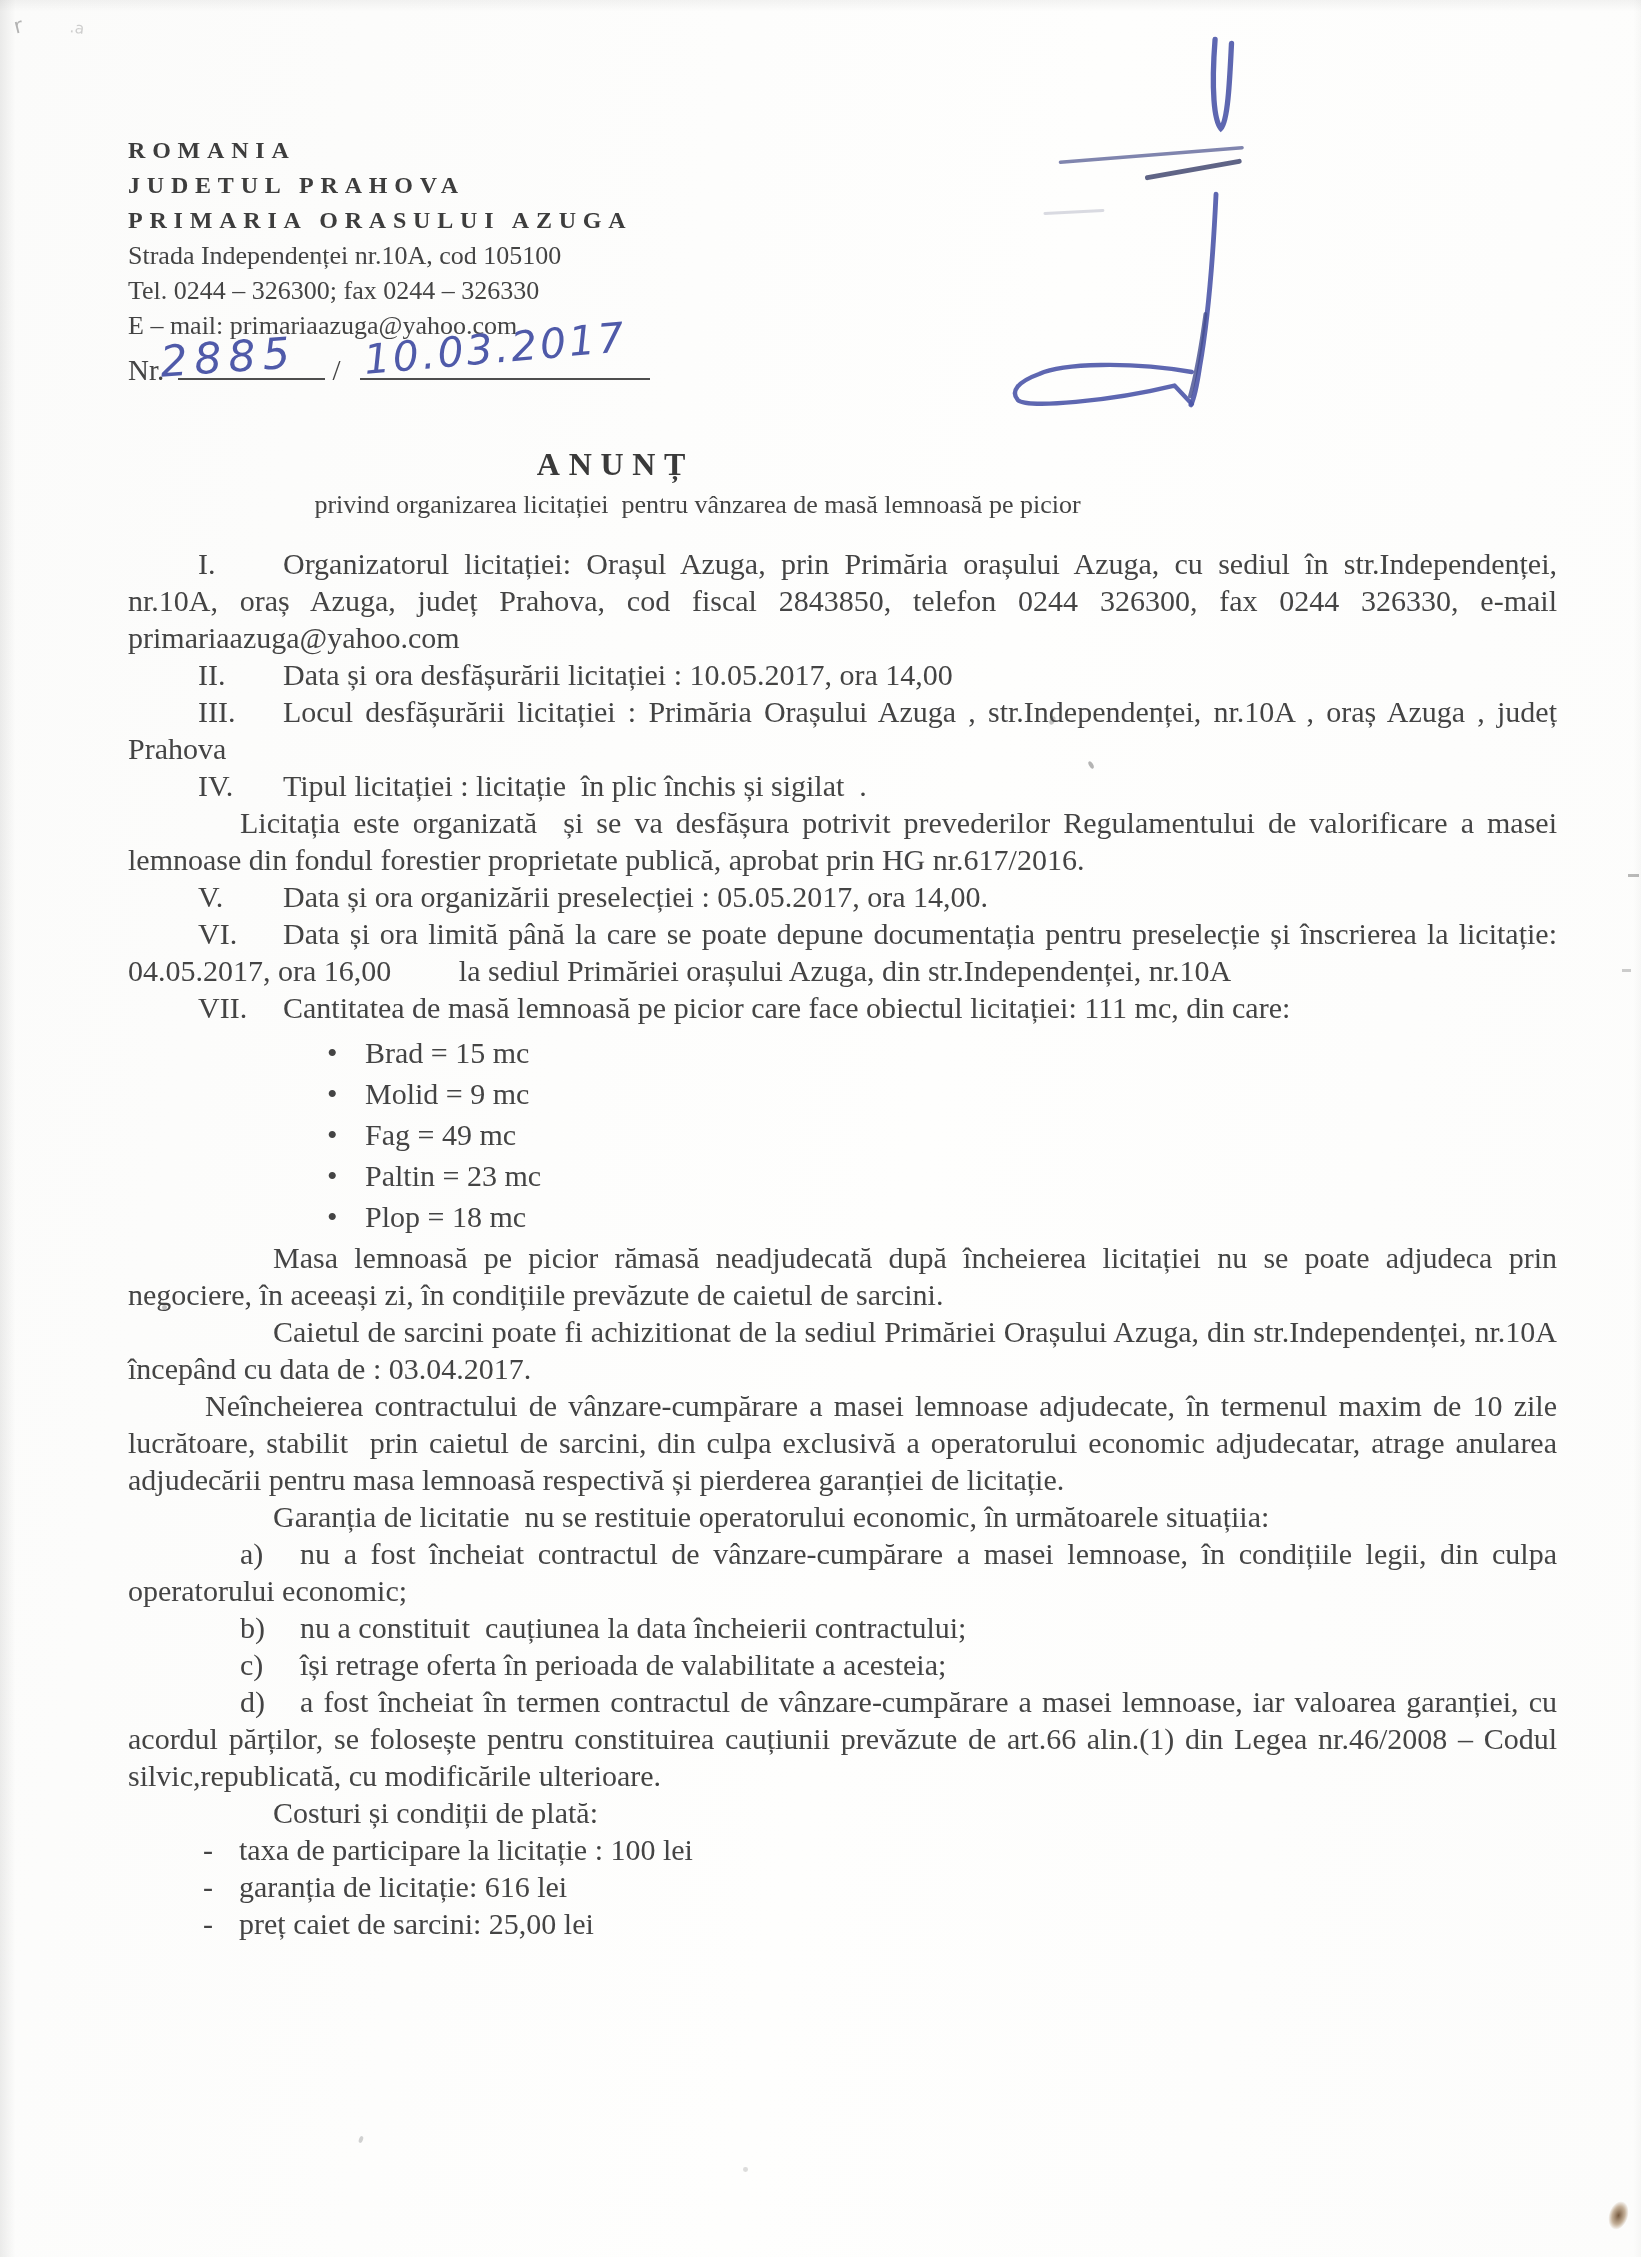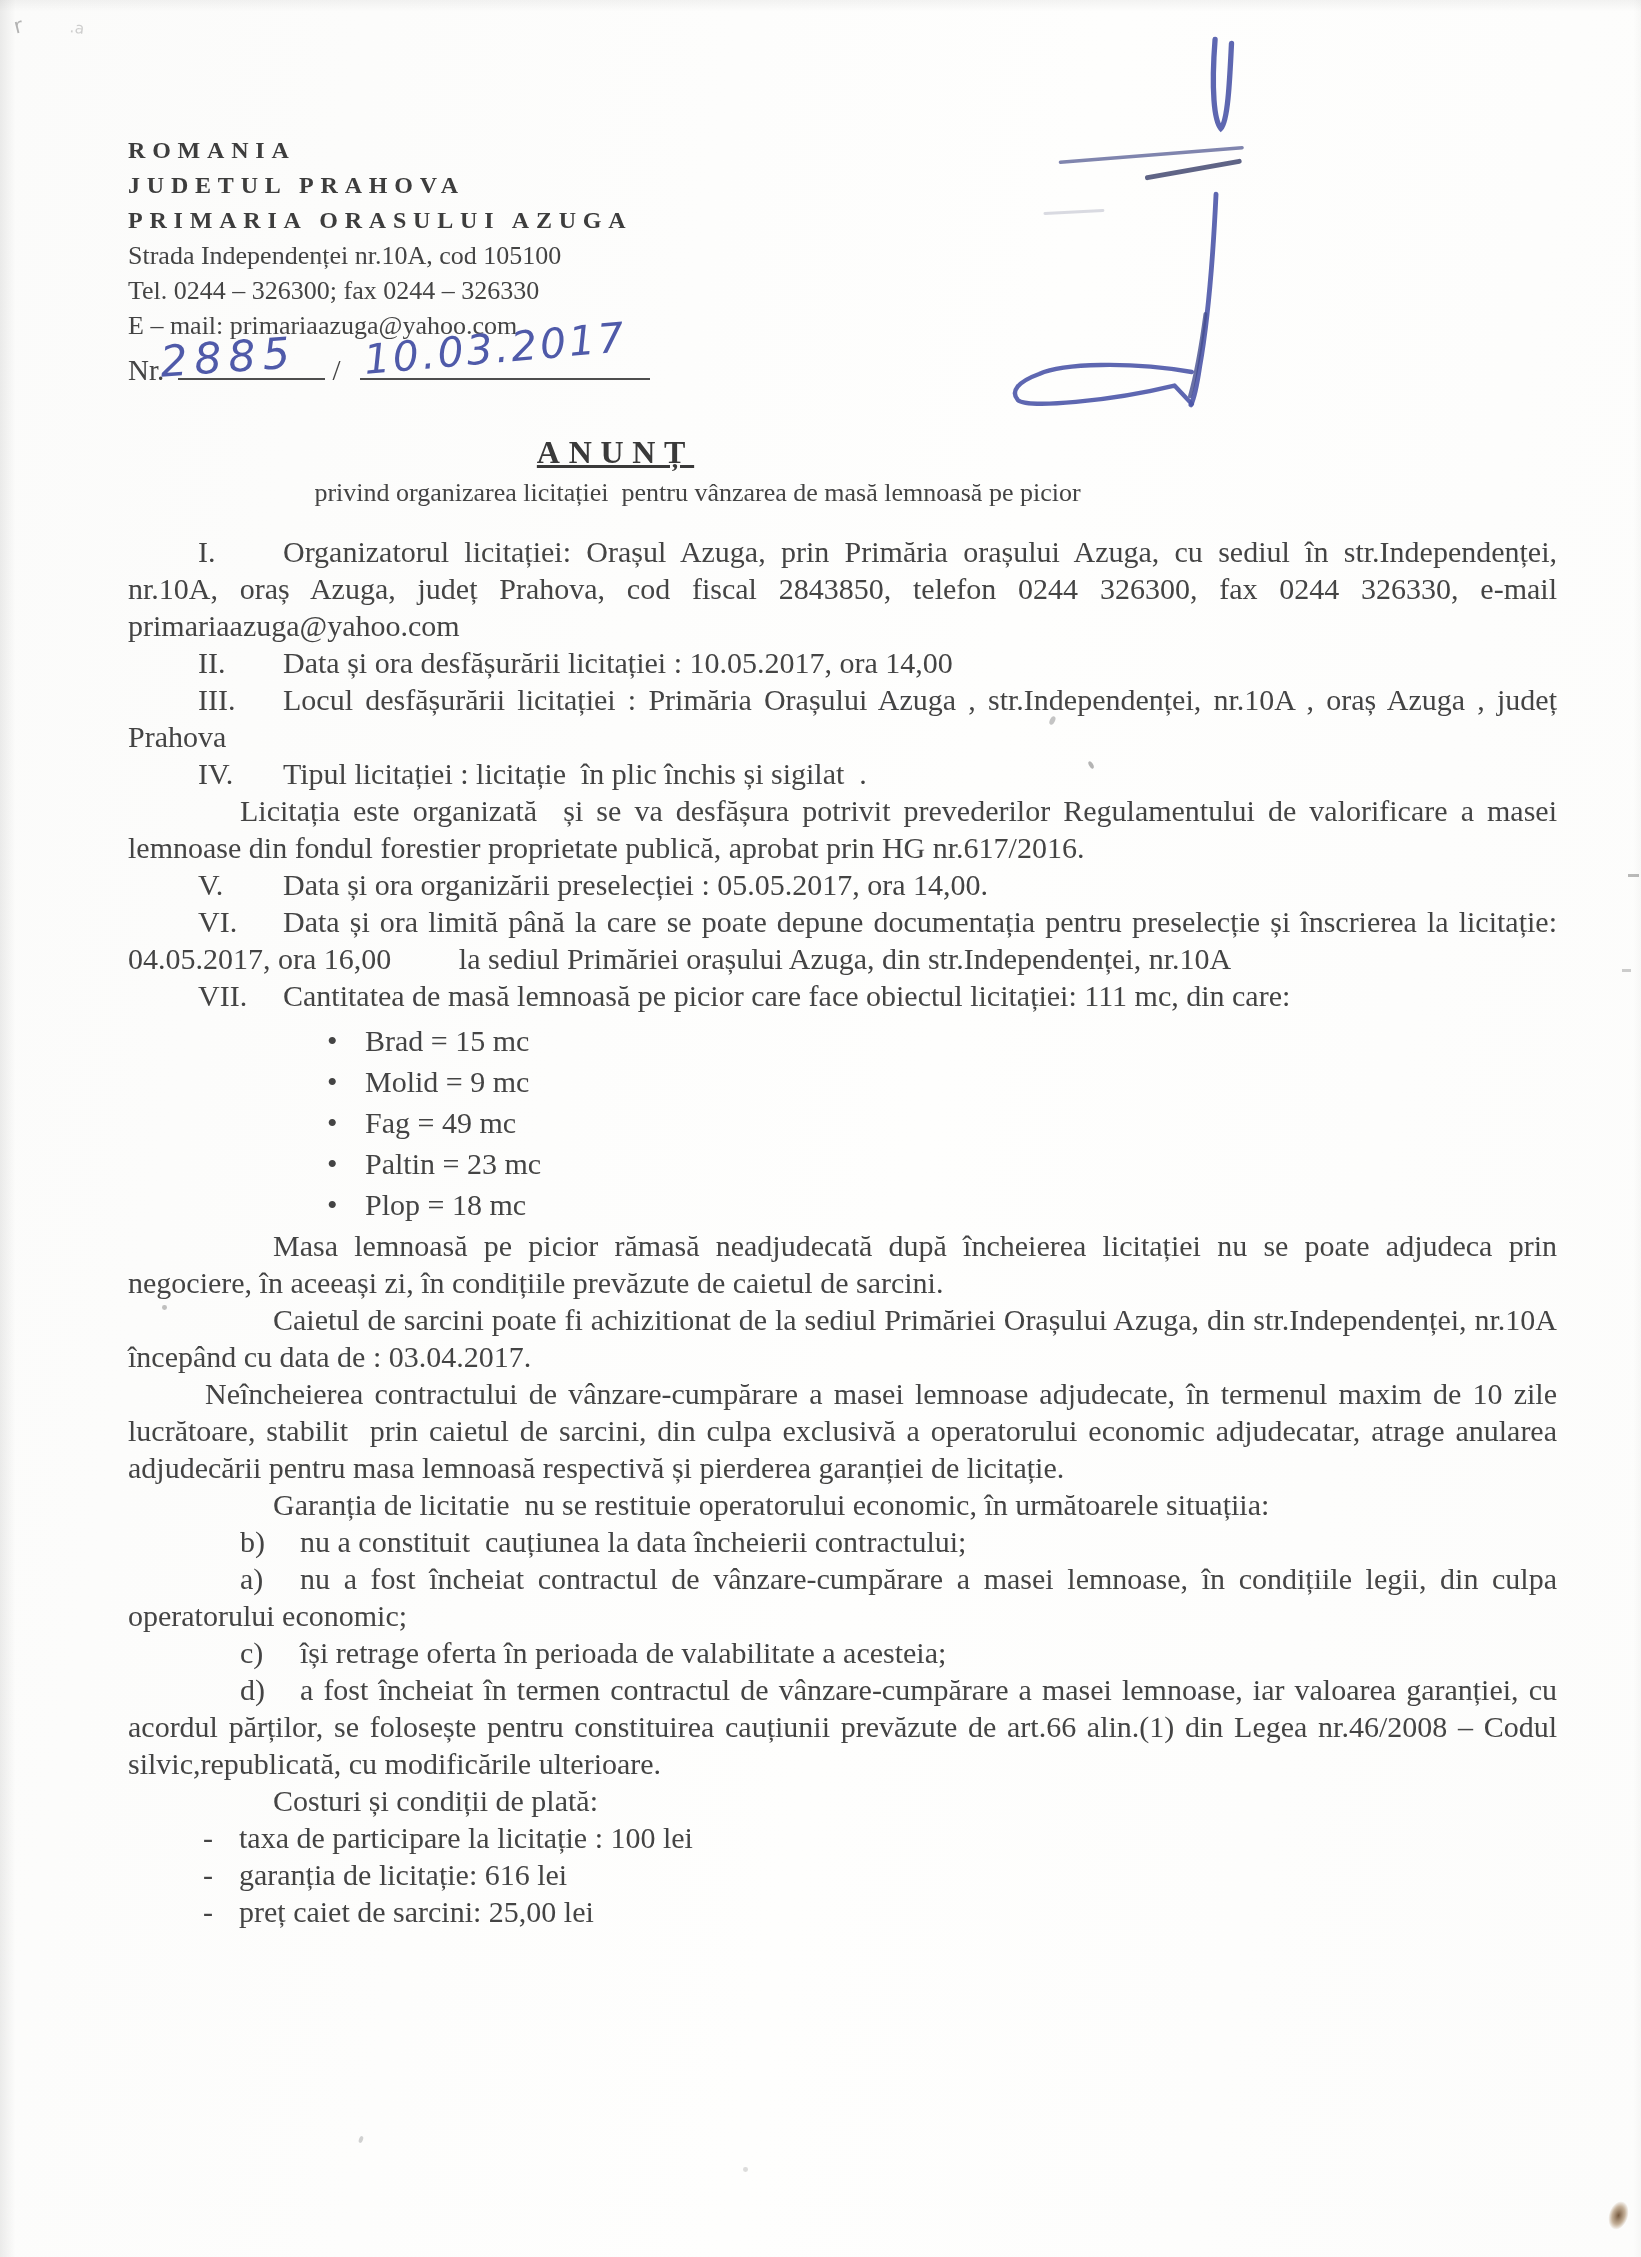--- a/index.html
+++ b/index.html
@@ -23,21 +23,21 @@
   .uline { display:inline-block; border-bottom:2.9px solid #4e4e4e; position:relative; height:29px; vertical-align:baseline; }
   .u1 { width:147px; margin-left:13.5px; }
   .u2 { width:290px; margin-left:19.3px; }
   .slash { margin-left:7.7px; }
   .hand { position:absolute; font-family:"DejaVu Sans", sans-serif; font-style:italic;
           color:#4f5aa9; white-space:nowrap; }
   .hand1 { left:-17.4px; bottom:-3.9px; font-size:43px; letter-spacing:6.8px; transform:rotate(-4deg); }
   .hand2 { left:5.8px;  bottom:-5.8px; font-size:41px; letter-spacing:2.9px; transform:rotate(-5deg); transform-origin:left bottom; }
 
   
-  .doc-title    { font-weight:bold; font-size:32px; letter-spacing:8.7px; width:975px; text-align:center; margin-top:35px; color:#3a3a3a;text-decoration:underline; }
+  .doc-title    { font-weight:bold; font-size:32px; letter-spacing:8.7px; width:975px; text-align:center; margin-top:47px; color:#3a3a3a; }
   .doc-subtitle { font-size:26px; width:1139px; text-align:center; margin-top:7.7px; }
 
   
   .body { margin-top:25px; font-size:30px; line-height:37px; }
   .para { margin:0; text-align:justify; text-align-last:left; }
   .roman  { display:inline-block; margin-left:70px;  width:85px; }
   .letter { display:inline-block; margin-left:112px; width:60px; }
   .ind-mid   { text-indent:112px; }
   .ind-big   { text-indent:145px; }
   .ind-small { text-indent:77px; }
@@ -136,22 +136,22 @@
         <li>Paltin = 23 mc</li>
         <li>Plop = 18 mc</li>
       </ul>
 
 
       <p class="para ind-big">Masa lemnoasă pe picior rămasă neadjudecată după încheierea licitației nu se poate adjudeca prin negociere, în aceeași zi, în condițiile prevăzute de caietul de sarcini.</p>
       <p class="para ind-big">Caietul de sarcini poate fi achizitionat de la sediul Primăriei Orașului Azuga, din str.Independenței, nr.10A începând cu data de : 03.04.2017.</p>
       <p class="para ind-small">Neîncheierea contractului de vânzare-cumpărare a masei lemnoase adjudecate, în termenul maxim de 10 zile lucrătoare, stabilit&nbsp; prin caietul de sarcini, din culpa exclusivă a operatorului economic adjudecatar, atrage anularea adjudecării pentru masa lemnoasă respectivă și pierderea garanției de licitație.</p>
       <p class="para ind-big">Garanția de licitatie&nbsp; nu se restituie operatorului economic, în următoarele situațiia:</p>
 
+      <p class="para"><span class="letter">a)</span><span>nu a fost încheiat contractul de vânzare-cumpărare a masei lemnoase, în condițiile legii, din culpa operatorului economic;</span></p>
       <p class="para"><span class="letter">b)</span><span>nu a constituit&nbsp; cauțiunea la data încheierii contractului;</span></p>
-      <p class="para"><span class="letter">a)</span><span>nu a fost încheiat contractul de vânzare-cumpărare a masei lemnoase, în condițiile legii, din culpa operatorului economic;</span></p>
       <p class="para"><span class="letter">c)</span><span>își retrage oferta în perioada de valabilitate a acesteia;</span></p>
       <p class="para"><span class="letter">d)</span><span>a fost încheiat în termen contractul de vânzare-cumpărare a masei lemnoase, iar valoarea garanției, cu acordul părților, se folosește pentru constituirea cauțiunii prevăzute de art.66 alin.(1) din Legea nr.46/2008 – Codul silvic,republicată, cu modificările ulterioare.</span></p>
 
       <p class="para ind-big">Costuri și condiții de plată:</p>
 
       <ul class="dashes">
         <li>taxa de participare la licitație : 100 lei</li>
         <li>garanția de licitație: 616 lei</li>
         <li>preț caiet de sarcini: 25,00 lei</li>
       </ul>

